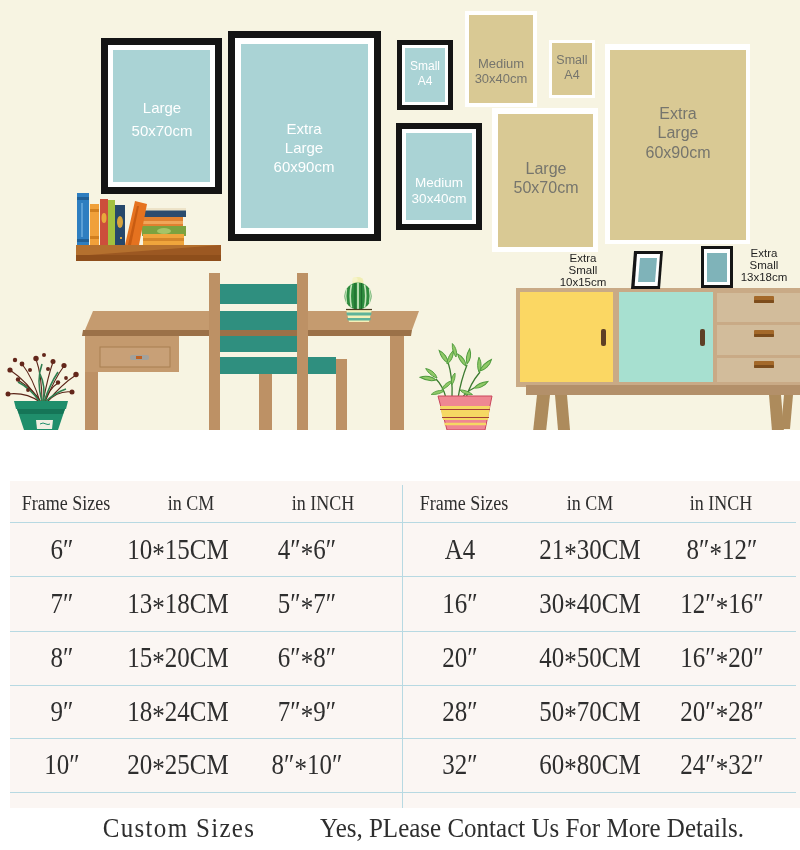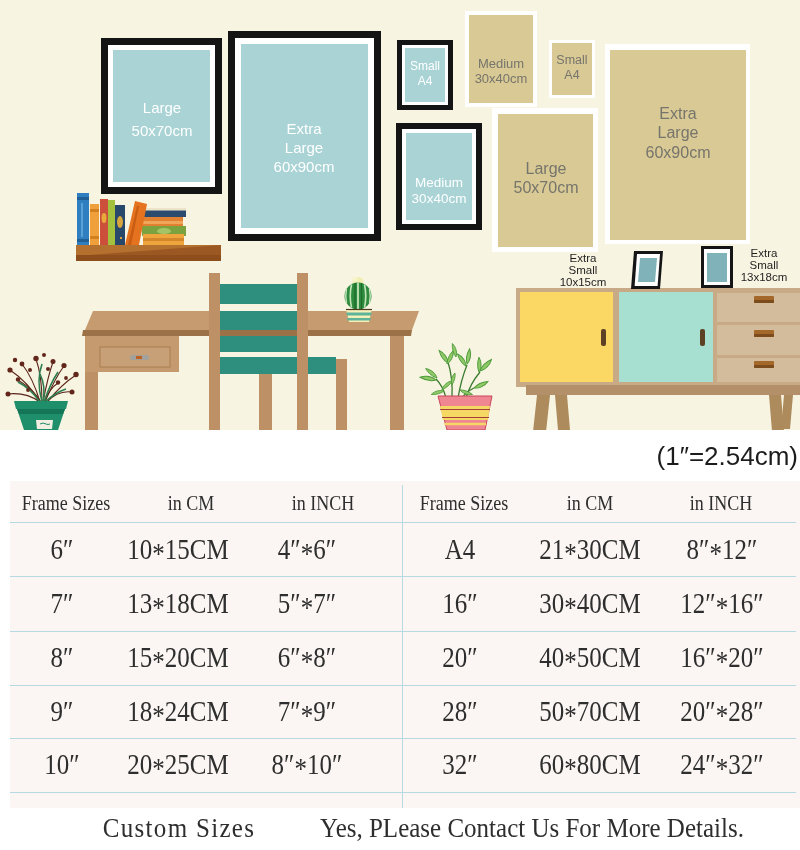--- a/index.html
+++ b/index.html
@@ -259,21 +259,20 @@
 
 <g fill="#1f1f1f" text-anchor="middle" font-family="Liberation Sans, sans-serif" font-size="11.5">
 <text x="583" y="262">Extra</text>
 <text x="583" y="274">Small</text>
 <text x="583" y="286">10x15cm</text>
 <text x="764" y="257">Extra</text>
 <text x="764" y="269">Small</text>
 <text x="764" y="281">13x18cm</text>
 </g>
 </svg>
-<div class="conv">(1″=2.54cm)</div>
 <div class="tbg"></div>
 <div class="hline" style="top:522px"></div>
 <div class="hline" style="top:576px"></div>
 <div class="hline" style="top:631px"></div>
 <div class="hline" style="top:685px"></div>
 <div class="hline" style="top:738px"></div>
 <div class="hline" style="top:792px"></div>
 <div class="vline"></div>
 <div class="cell hd" style="left:66px;top:503px">Frame Sizes</div>
 <div class="cell hd" style="left:191px;top:503px">in CM</div>

